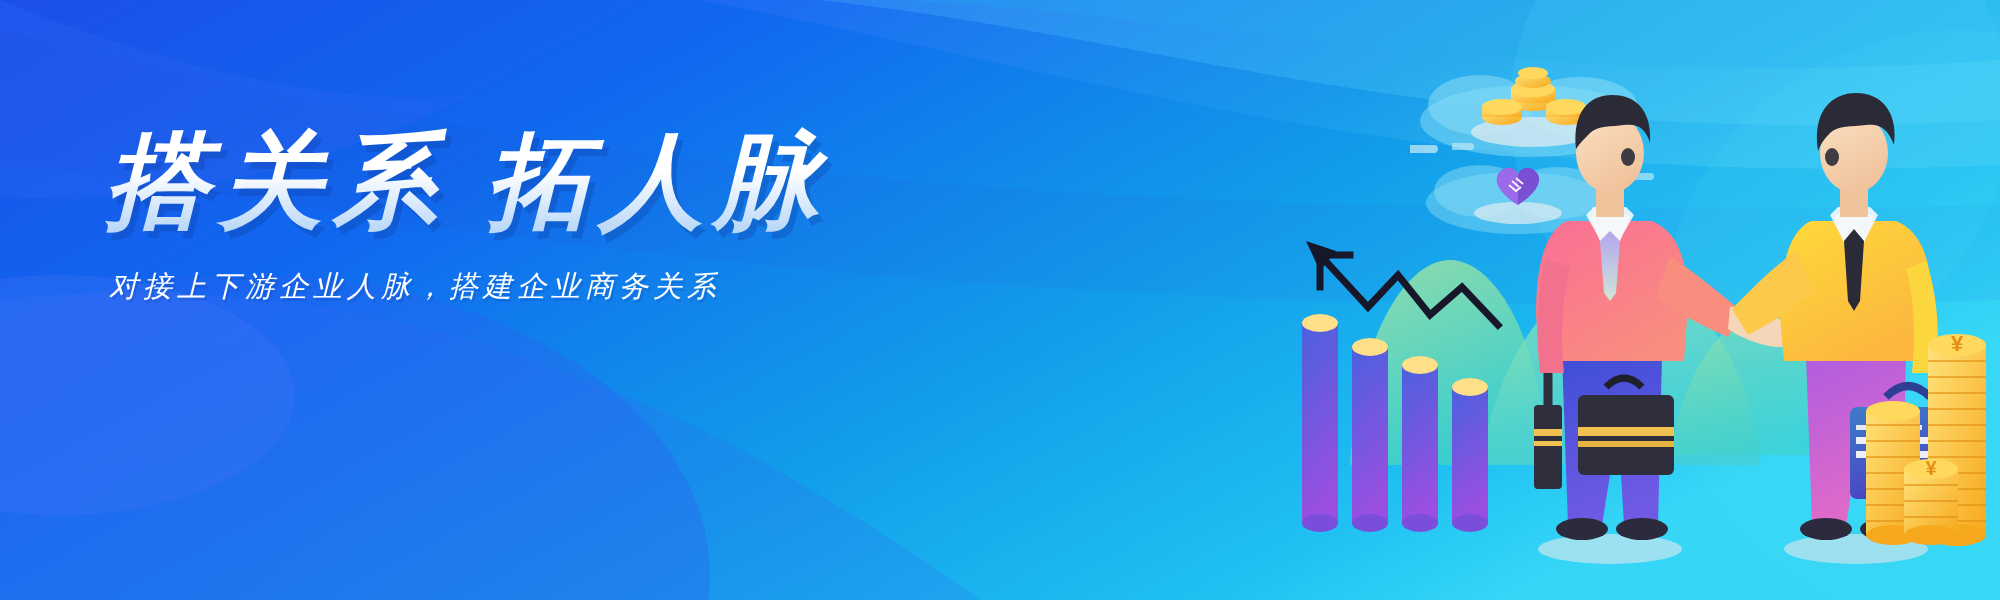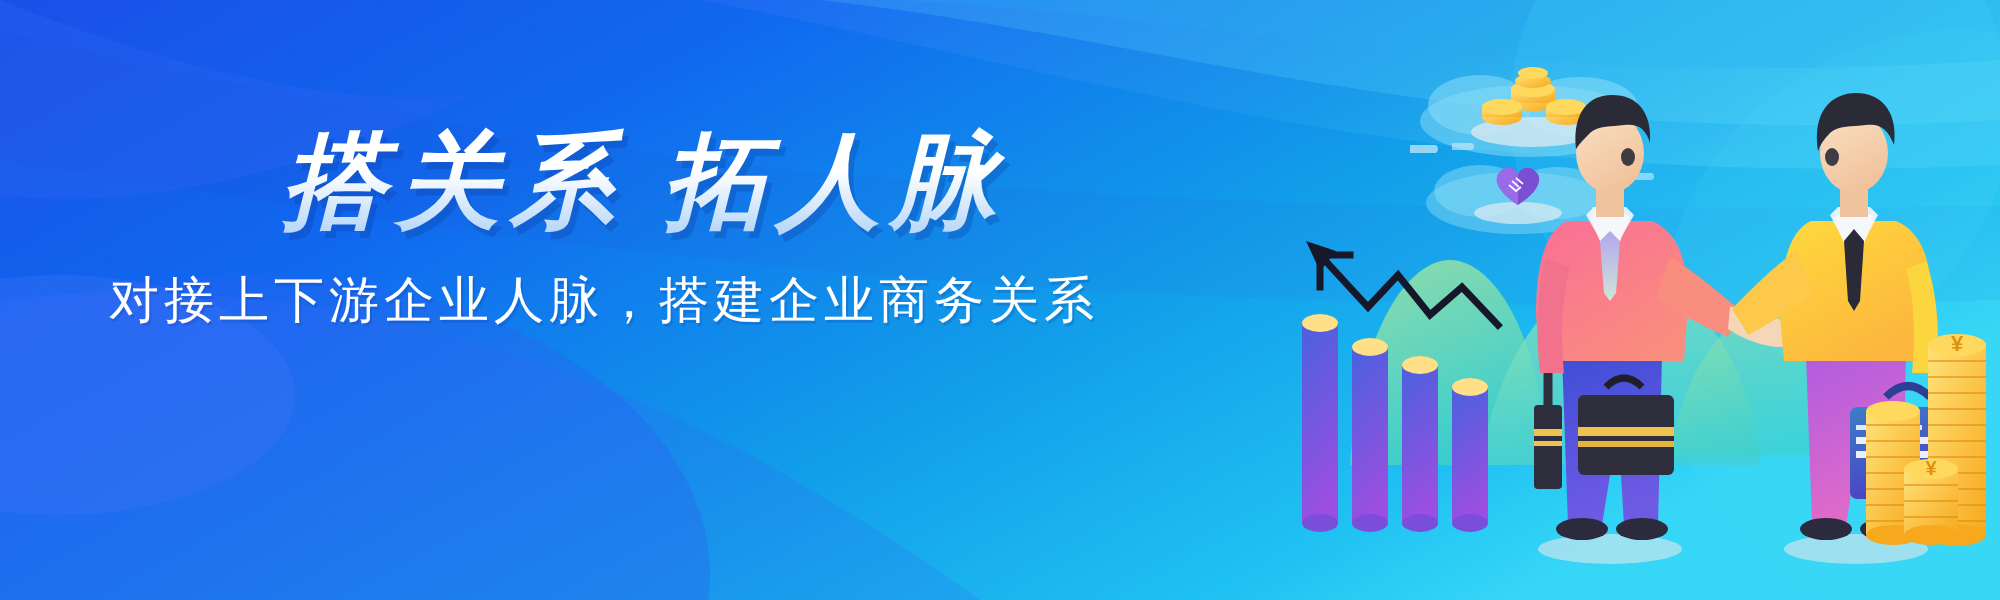--- a/index.html
+++ b/index.html
@@ -10,45 +10,46 @@
     position:relative;
     width:2000px;height:600px;
     overflow:hidden;
     background:linear-gradient(108deg,#1b4fe8 0%,#1068ef 28%,#119ce9 62%,#1fc0f2 88%,#31d3f5 100%);
   }
 
   
   .bgsvg{position:absolute;inset:0;width:2000px;height:600px;}
 
   
-  #textblock{position:absolute;left:105px;top:118px;width:900px;text-align:right;}
+  #textblock{position:absolute;left:105px;top:118px;width:900px;}
 
   #headline{
     font-size:104px;
     font-weight:bold;
     letter-spacing:10px;
     line-height:1.22;
     font-style:italic;
     white-space:nowrap;
     background:linear-gradient(180deg,#ffffff 0%,#ffffff 42%,#d2e6fb 72%,#a9cef6 100%);
     -webkit-background-clip:text;
     background-clip:text;
     color:transparent;
     -webkit-text-fill-color:transparent;
     filter:drop-shadow(5px 7px 0 rgba(10,58,150,.28));
     margin:0;
   }
   #subtitle{
     margin:22px 0 0 4px;
-    font-size:50px;
+    font-size:29px;
     letter-spacing:5px;
     color:#ffffff;
     white-space:nowrap;
     text-shadow:2px 3px 0 rgba(12,60,155,.22);
     font-weight:400;
+    font-style:italic;
   }
 
   
   #illustration{position:absolute;left:1290px;top:25px;width:700px;height:575px;}
   #illustration svg{display:block;}
 </style>
 </head>
 <body>
 
 <div id="banner">

